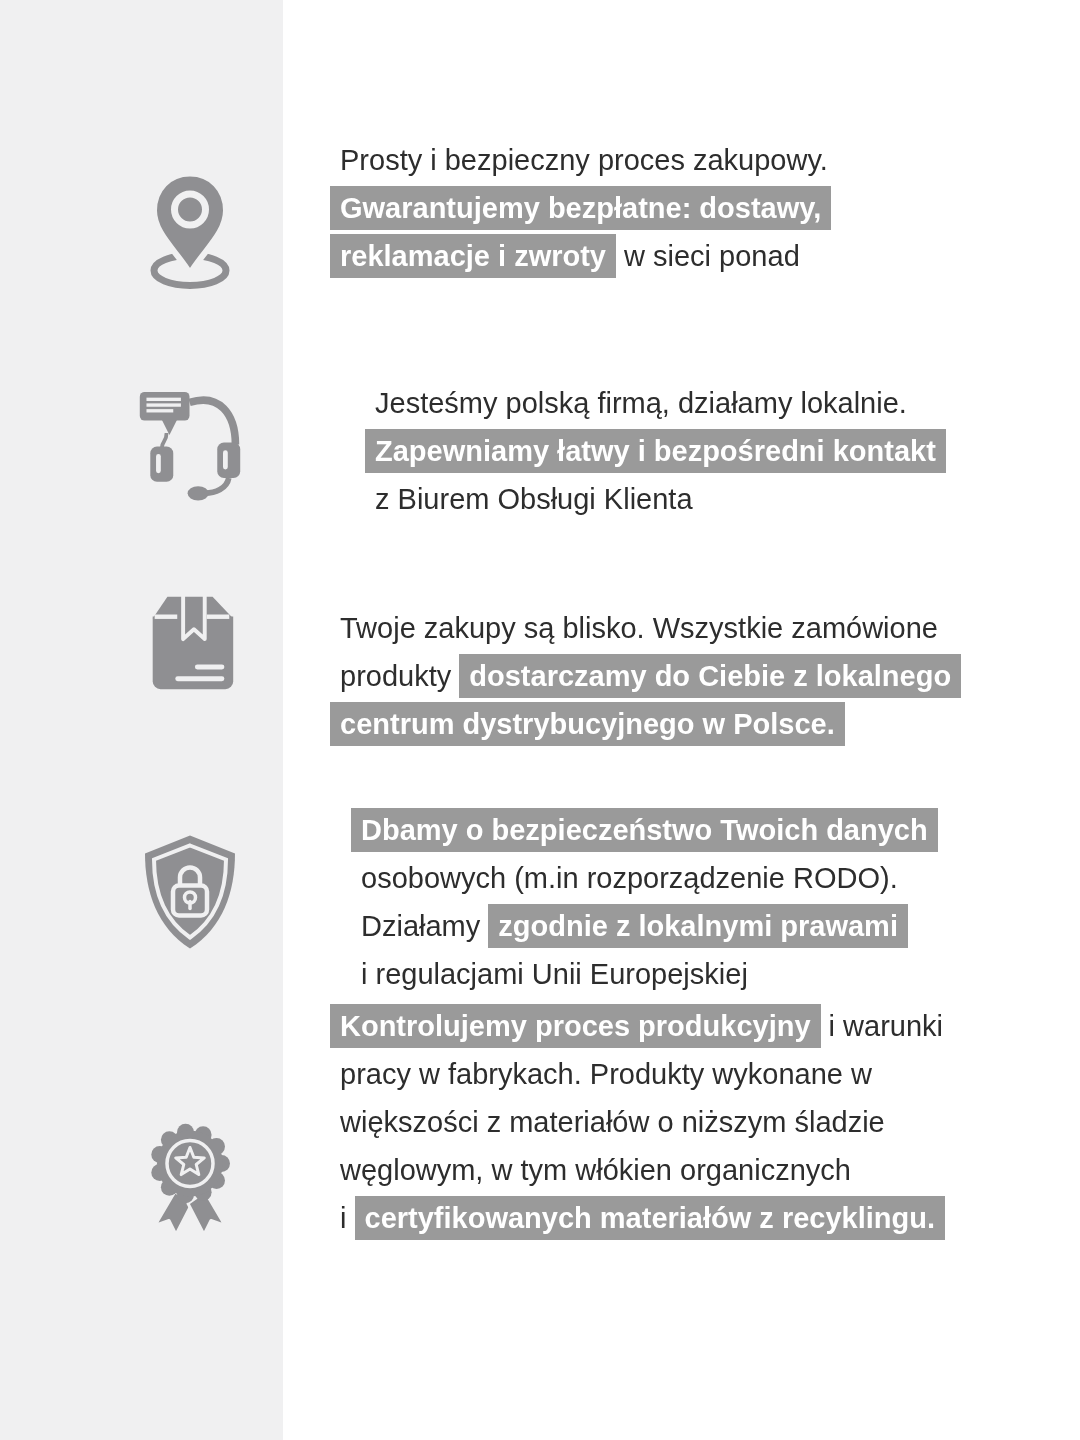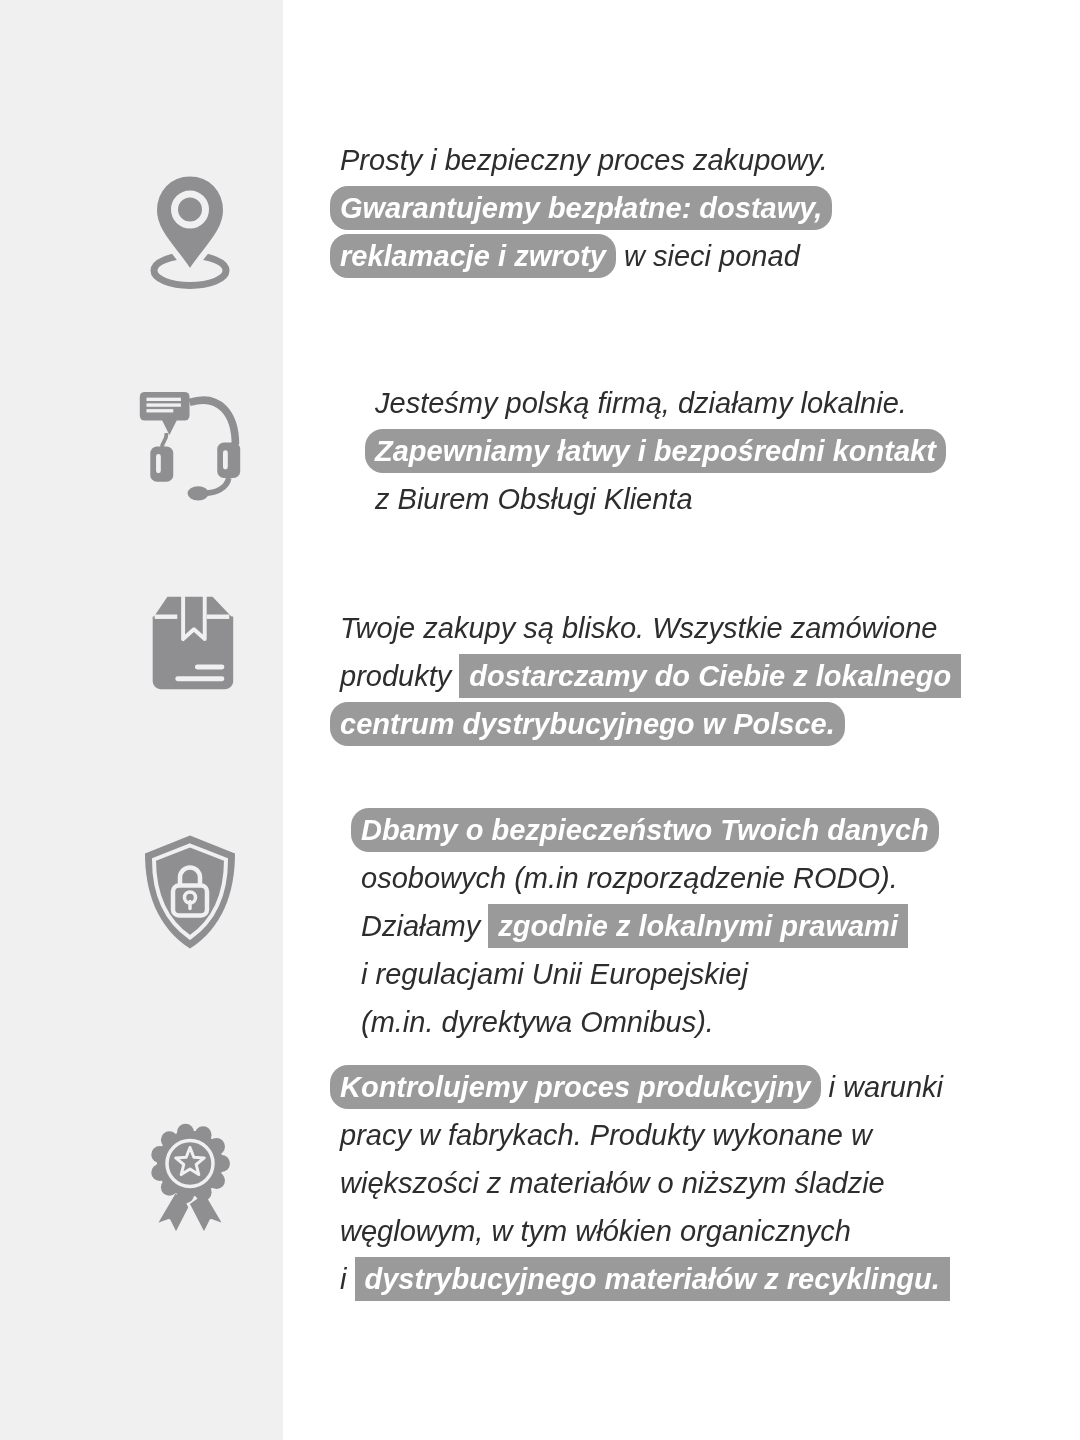--- a/index.html
+++ b/index.html
@@ -35,31 +35,31 @@
   #icon-5{top:1115px;height:126px;}
 
   .text-block{
     position:absolute;left:340px;width:660px;
     font-size:29px;
   }
   #block-1{top:136px;}
   #block-2{top:379px;margin-left:35px;}
   #block-3{top:604px;}
   #block-4{top:806px;margin-left:21px;}
-  #block-5{top:1063px;}
-  .line{height:48px;line-height:48px;white-space:pre;font-style:italic;}
+  #block-5{top:1002px;}
+  .line{height:48px;line-height:48px;white-space:pre;}
   .plain{white-space:pre;color:var(--txt);}
   .hl{
     background:var(--hl);
     color:#ffffff;
     font-weight:700;
     padding:6px 10px;
     white-space:pre;
   }
-  .line > .hl:first-child{margin-left:-10px;border-radius:18px;}
+  .line > .hl:first-child{margin-left:-10px;}
 </style>
 </head>
 <body>
 
 <div class="sidebar"></div>
 
 <div class="icon-box" id="icon-1">
   <svg viewBox="0 0 110 125" xmlns="http://www.w3.org/2000/svg">
     <ellipse cx="55" cy="103" rx="36" ry="15" fill="none" stroke="currentColor" stroke-width="7"></ellipse>
     <path d="M55,6 C34,6 19,22 19,43 C19,66 42,84 55,106 C68,84 91,66 91,43 C91,22 76,6 55,6 Z" fill="currentColor" stroke="var(--bg-side)" stroke-width="6"></path>
@@ -151,14 +151,14 @@
     <div class="line"><span class="plain">osobowych (m.in rozporządzenie RODO).</span></div>
     <div class="line"><span class="plain">Działamy </span><span class="hl">zgodnie z lokalnymi prawami</span></div>
     <div class="line"><span class="plain">i regulacjami Unii Europejskiej</span></div>
     <div class="line"><span class="plain">(m.in. dyrektywa Omnibus).</span></div>
   </div>
 <div class="text-block" id="block-5">
     <div class="line"><span class="hl">Kontrolujemy proces produkcyjny</span><span class="plain"> i warunki</span></div>
     <div class="line"><span class="plain">pracy w fabrykach. Produkty wykonane w</span></div>
     <div class="line"><span class="plain">większości z materiałów o niższym śladzie</span></div>
     <div class="line"><span class="plain">węglowym, w tym włókien organicznych</span></div>
-    <div class="line"><span class="plain">i </span><span class="hl">dystrybucyjnego materiałów z recyklingu.</span></div>
+    <div class="line"><span class="plain">i </span><span class="hl">certyfikowanych materiałów z recyklingu.</span></div>
   </div>
 
 </body></html>

